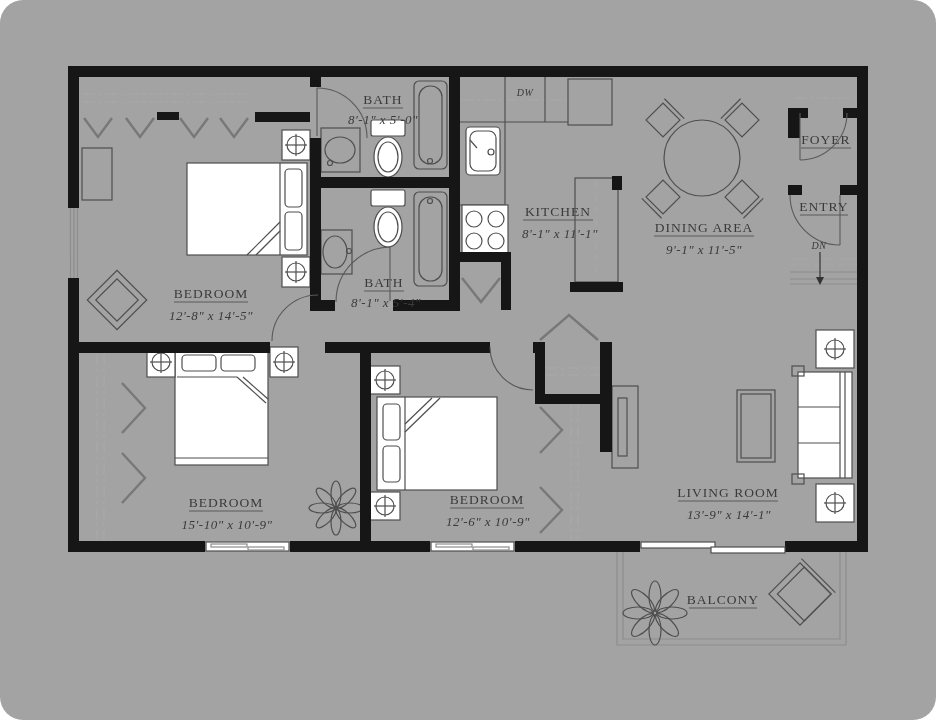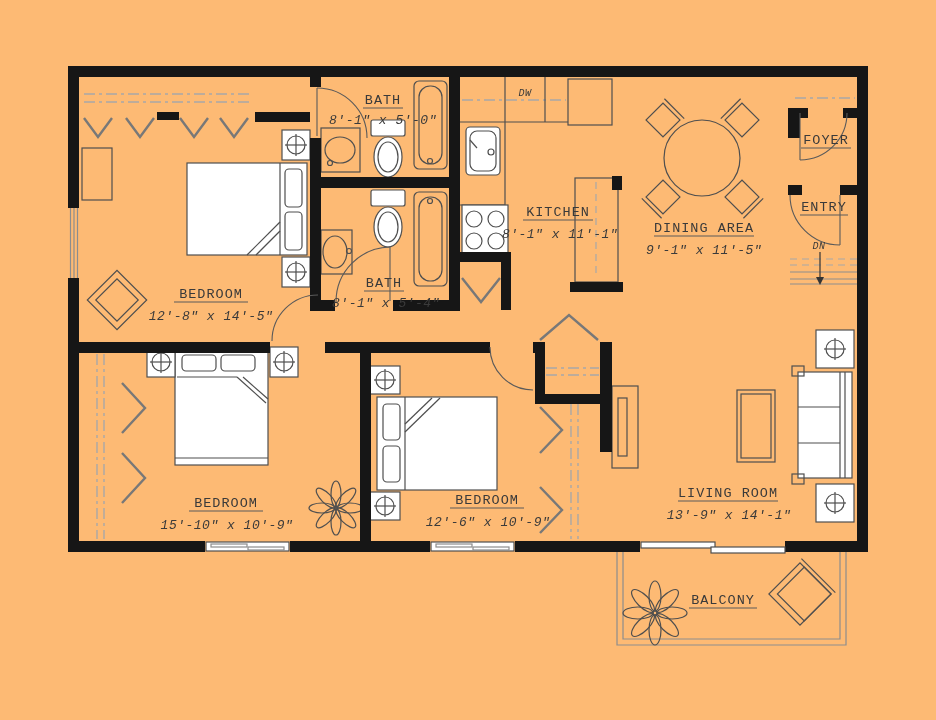--- a/index.html
+++ b/index.html
@@ -1,17 +1,17 @@
 <!DOCTYPE html>
 <html><head>
 <meta charset="utf-8">
 <style>
   html,body{margin:0;padding:0;background:#ffffff;}
-  .canvas{position:relative;width:936px;height:720px;background:#fdba74;overflow:hidden;
-          font-family:Liberation Mono, monospace;}
+  .canvas{position:relative;width:936px;height:720px;background:#a3a3a3;overflow:hidden;
+          font-family:Liberation Serif, serif;border-radius:23px;}
   svg{display:block;}
   .wall{fill:#161616;stroke:none;}
   .fx{fill:none;stroke:#4f4f4f;stroke-width:1.2;}
   .fxw{fill:#fff;stroke:#4f4f4f;stroke-width:1.2;}
   .lt{fill:none;stroke:#8d8d8d;stroke-width:1.2;}
   .bifold{fill:none;stroke:#787878;stroke-width:2.4;stroke-linejoin:miter;}
   .shelf{fill:none;stroke:#a8a8a8;stroke-width:1.4;stroke-dasharray:11 4 3 4;}
   .dashc{fill:none;stroke:#a8a8a8;stroke-width:1.2;stroke-dasharray:7 5;}
   .arc{fill:none;stroke:#5a5a5a;stroke-width:1.1;}
   .roomname{font-size:13.5px;letter-spacing:1px;fill:#3a3a3a;}

